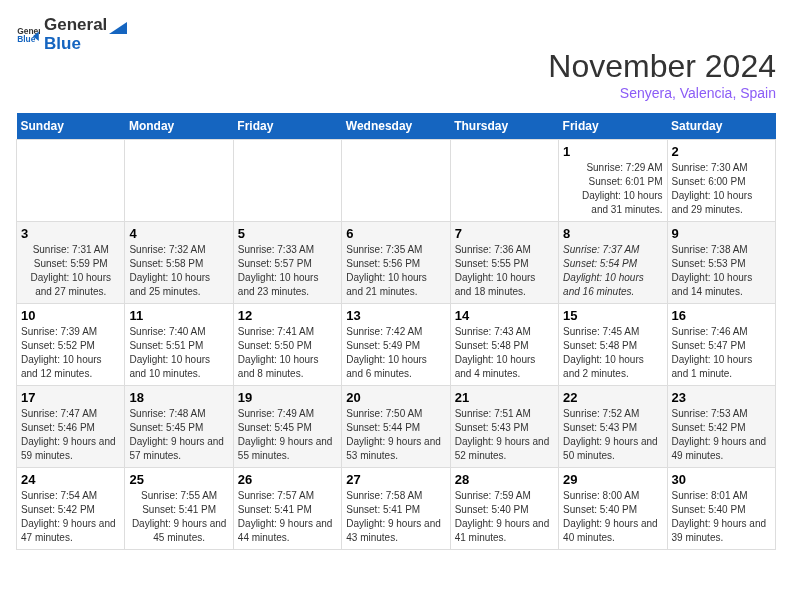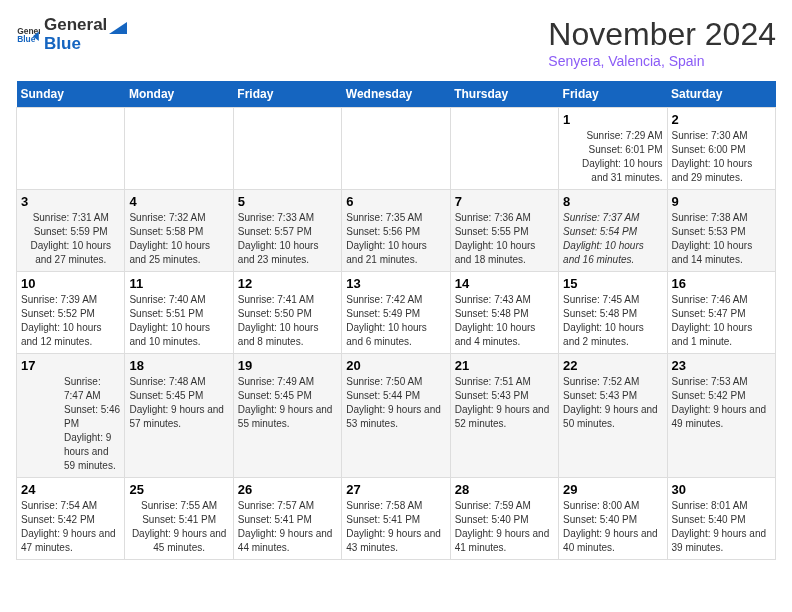--- a/index.html
+++ b/index.html
@@ -19,21 +19,22 @@
     .logo {
       display: flex;
       align-items: center;
       gap: 4px;
     }
     .logo-icon {
       width: 24px;
       height: 24px;
     }
     .title-block {
-      text-align: left;
+      text-align: right;
+      margin-top: 32px;
     }
     .month-title {
       font-size: 32px;
       font-weight: normal;
       color: #333;
     }
     .location {
       font-size: 14px;
       color: #8b5cf6;
     }
@@ -223,21 +224,21 @@
         <td>
           <span class="day-number">16</span>
           <div class="day-info" style="white-space: pre-line;">Sunrise: 7:46 AM
 Sunset: 5:47 PM
 Daylight: 10 hours and 1 minute.</div>
         </td>
       </tr>
       <tr>
         <td>
           <span class="day-number">17</span>
-          <div class="day-info" style="white-space: pre-line; margin-left: 43px;">Sunrise: 7:47 AM
+          <div class="day-info" style="white-space: pre-line;">Sunrise: 7:47 AM
 Sunset: 5:46 PM
 Daylight: 9 hours and 59 minutes.</div>
         </td>
         <td>
           <span class="day-number">18</span>
           <div class="day-info" style="white-space: pre-line;">Sunrise: 7:48 AM
 Sunset: 5:45 PM
 Daylight: 9 hours and 57 minutes.</div>
         </td>
         <td>

